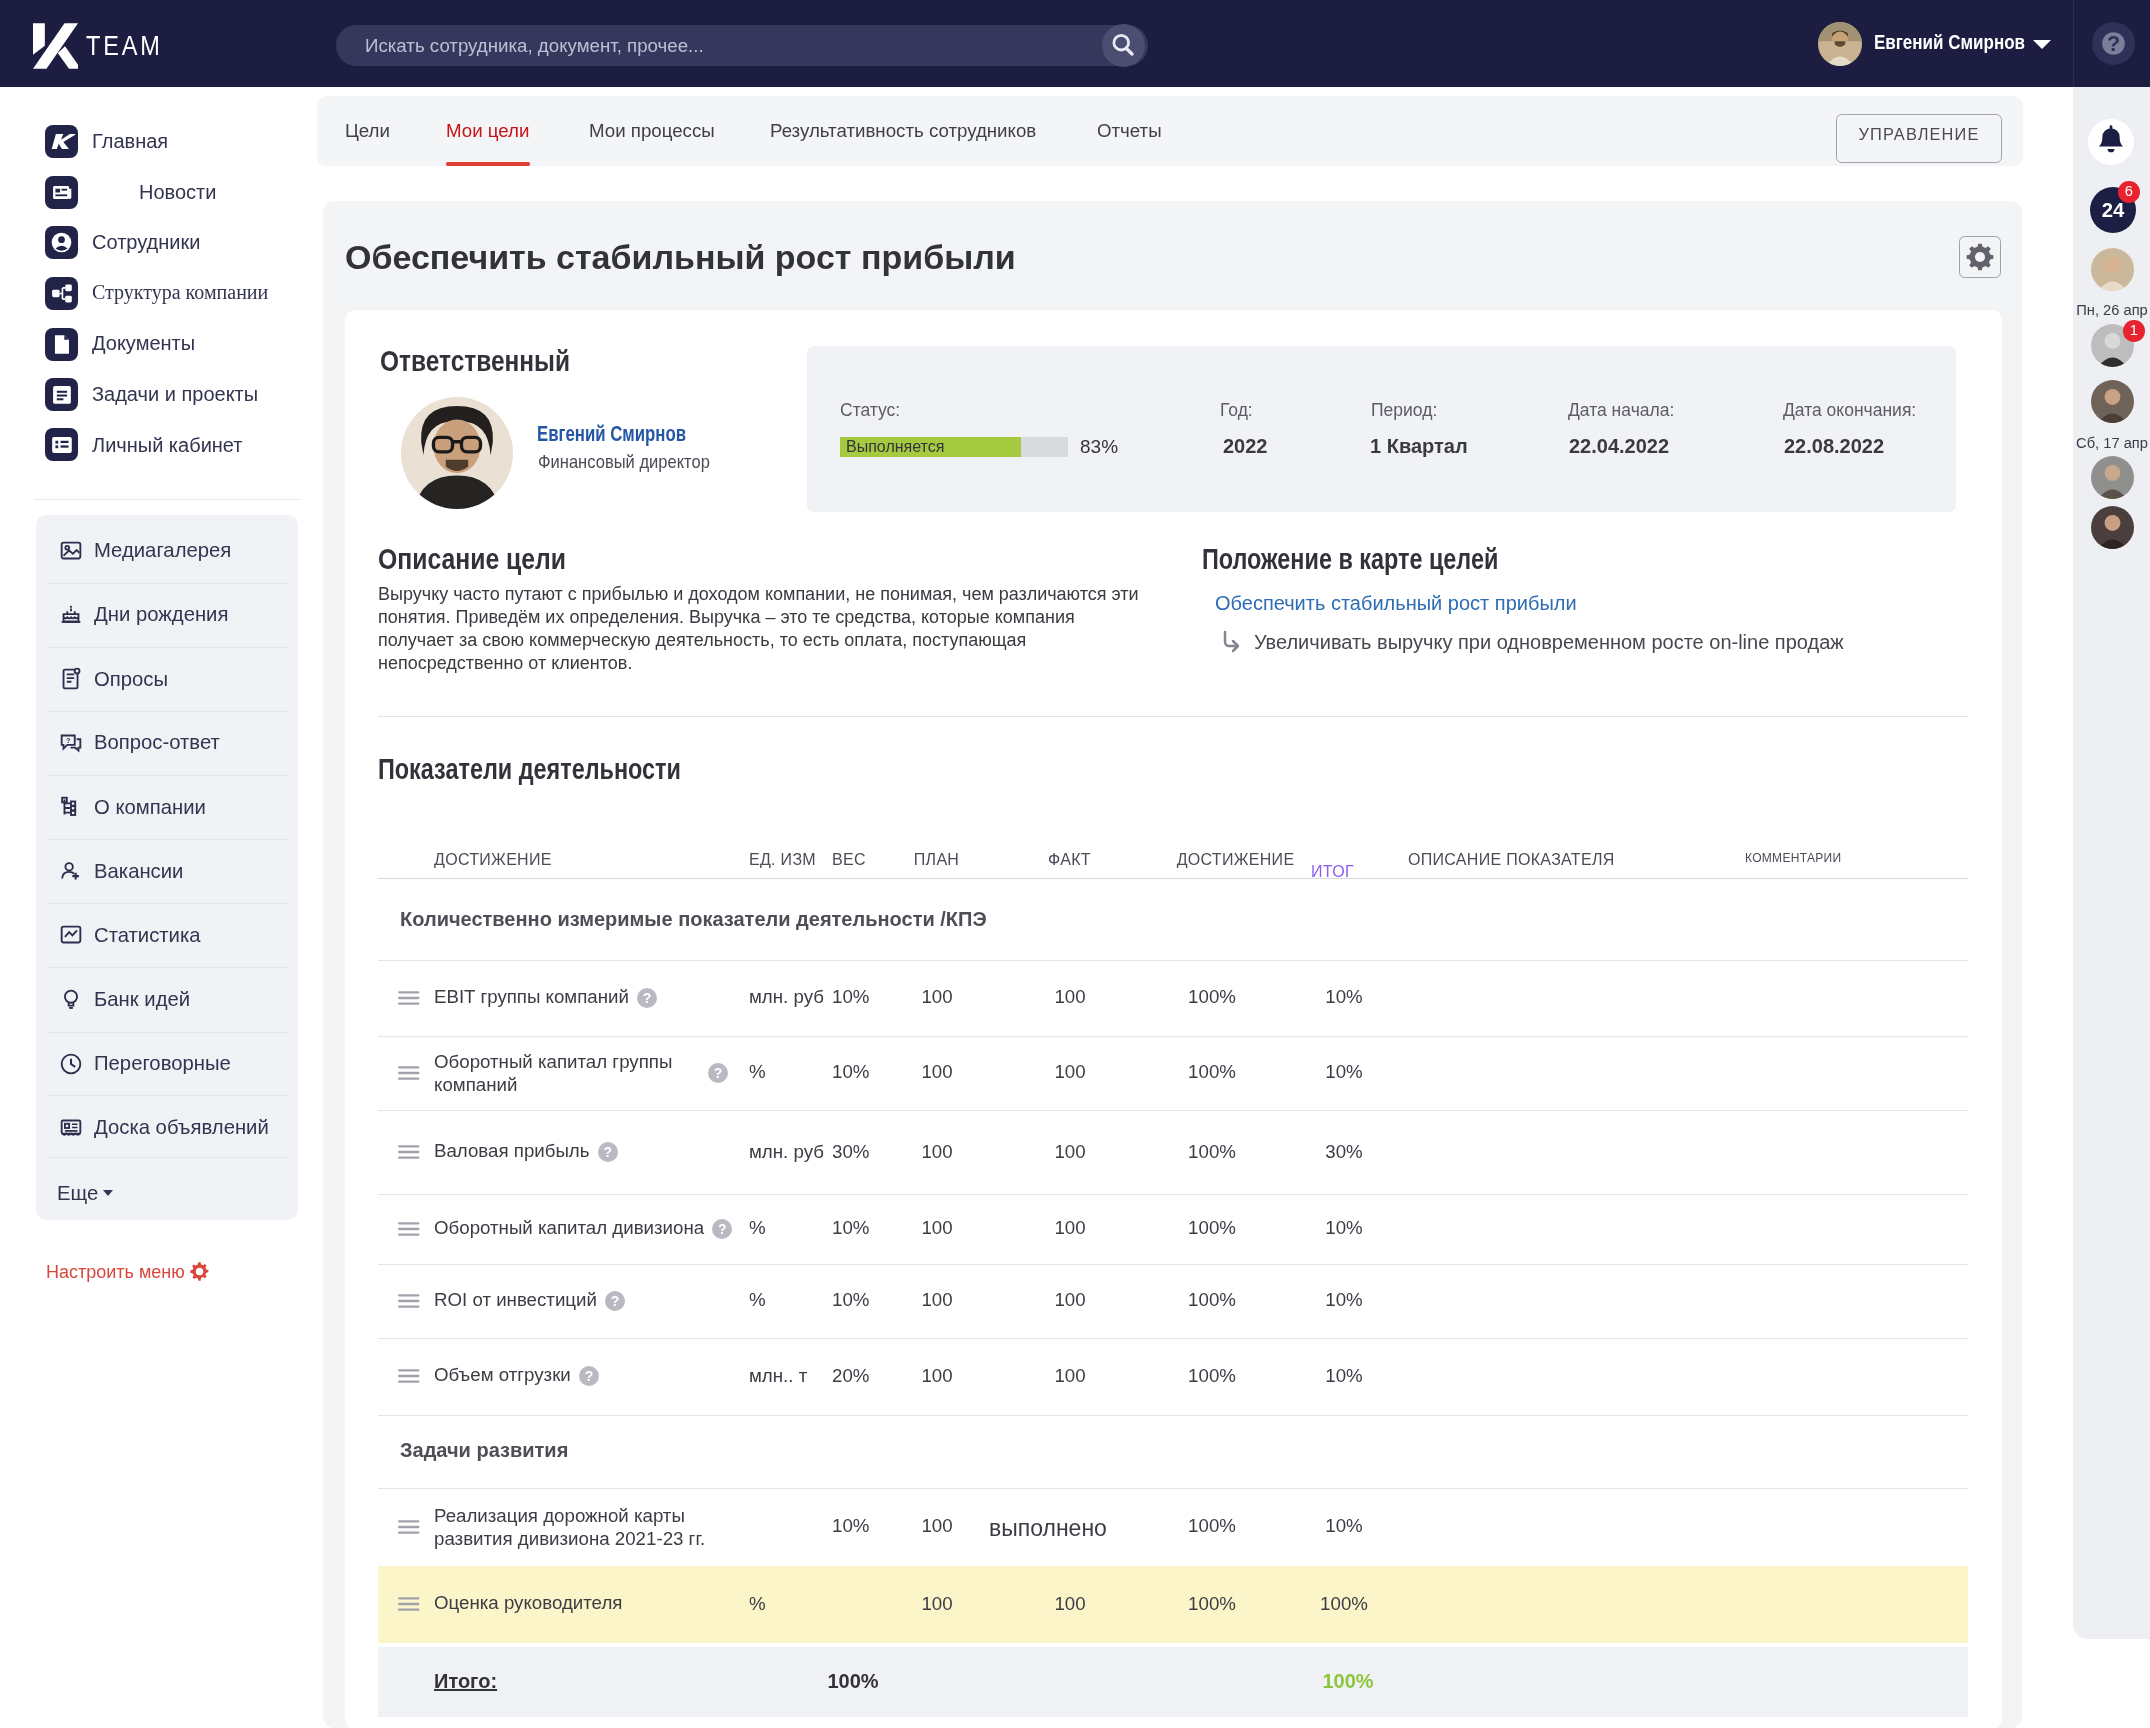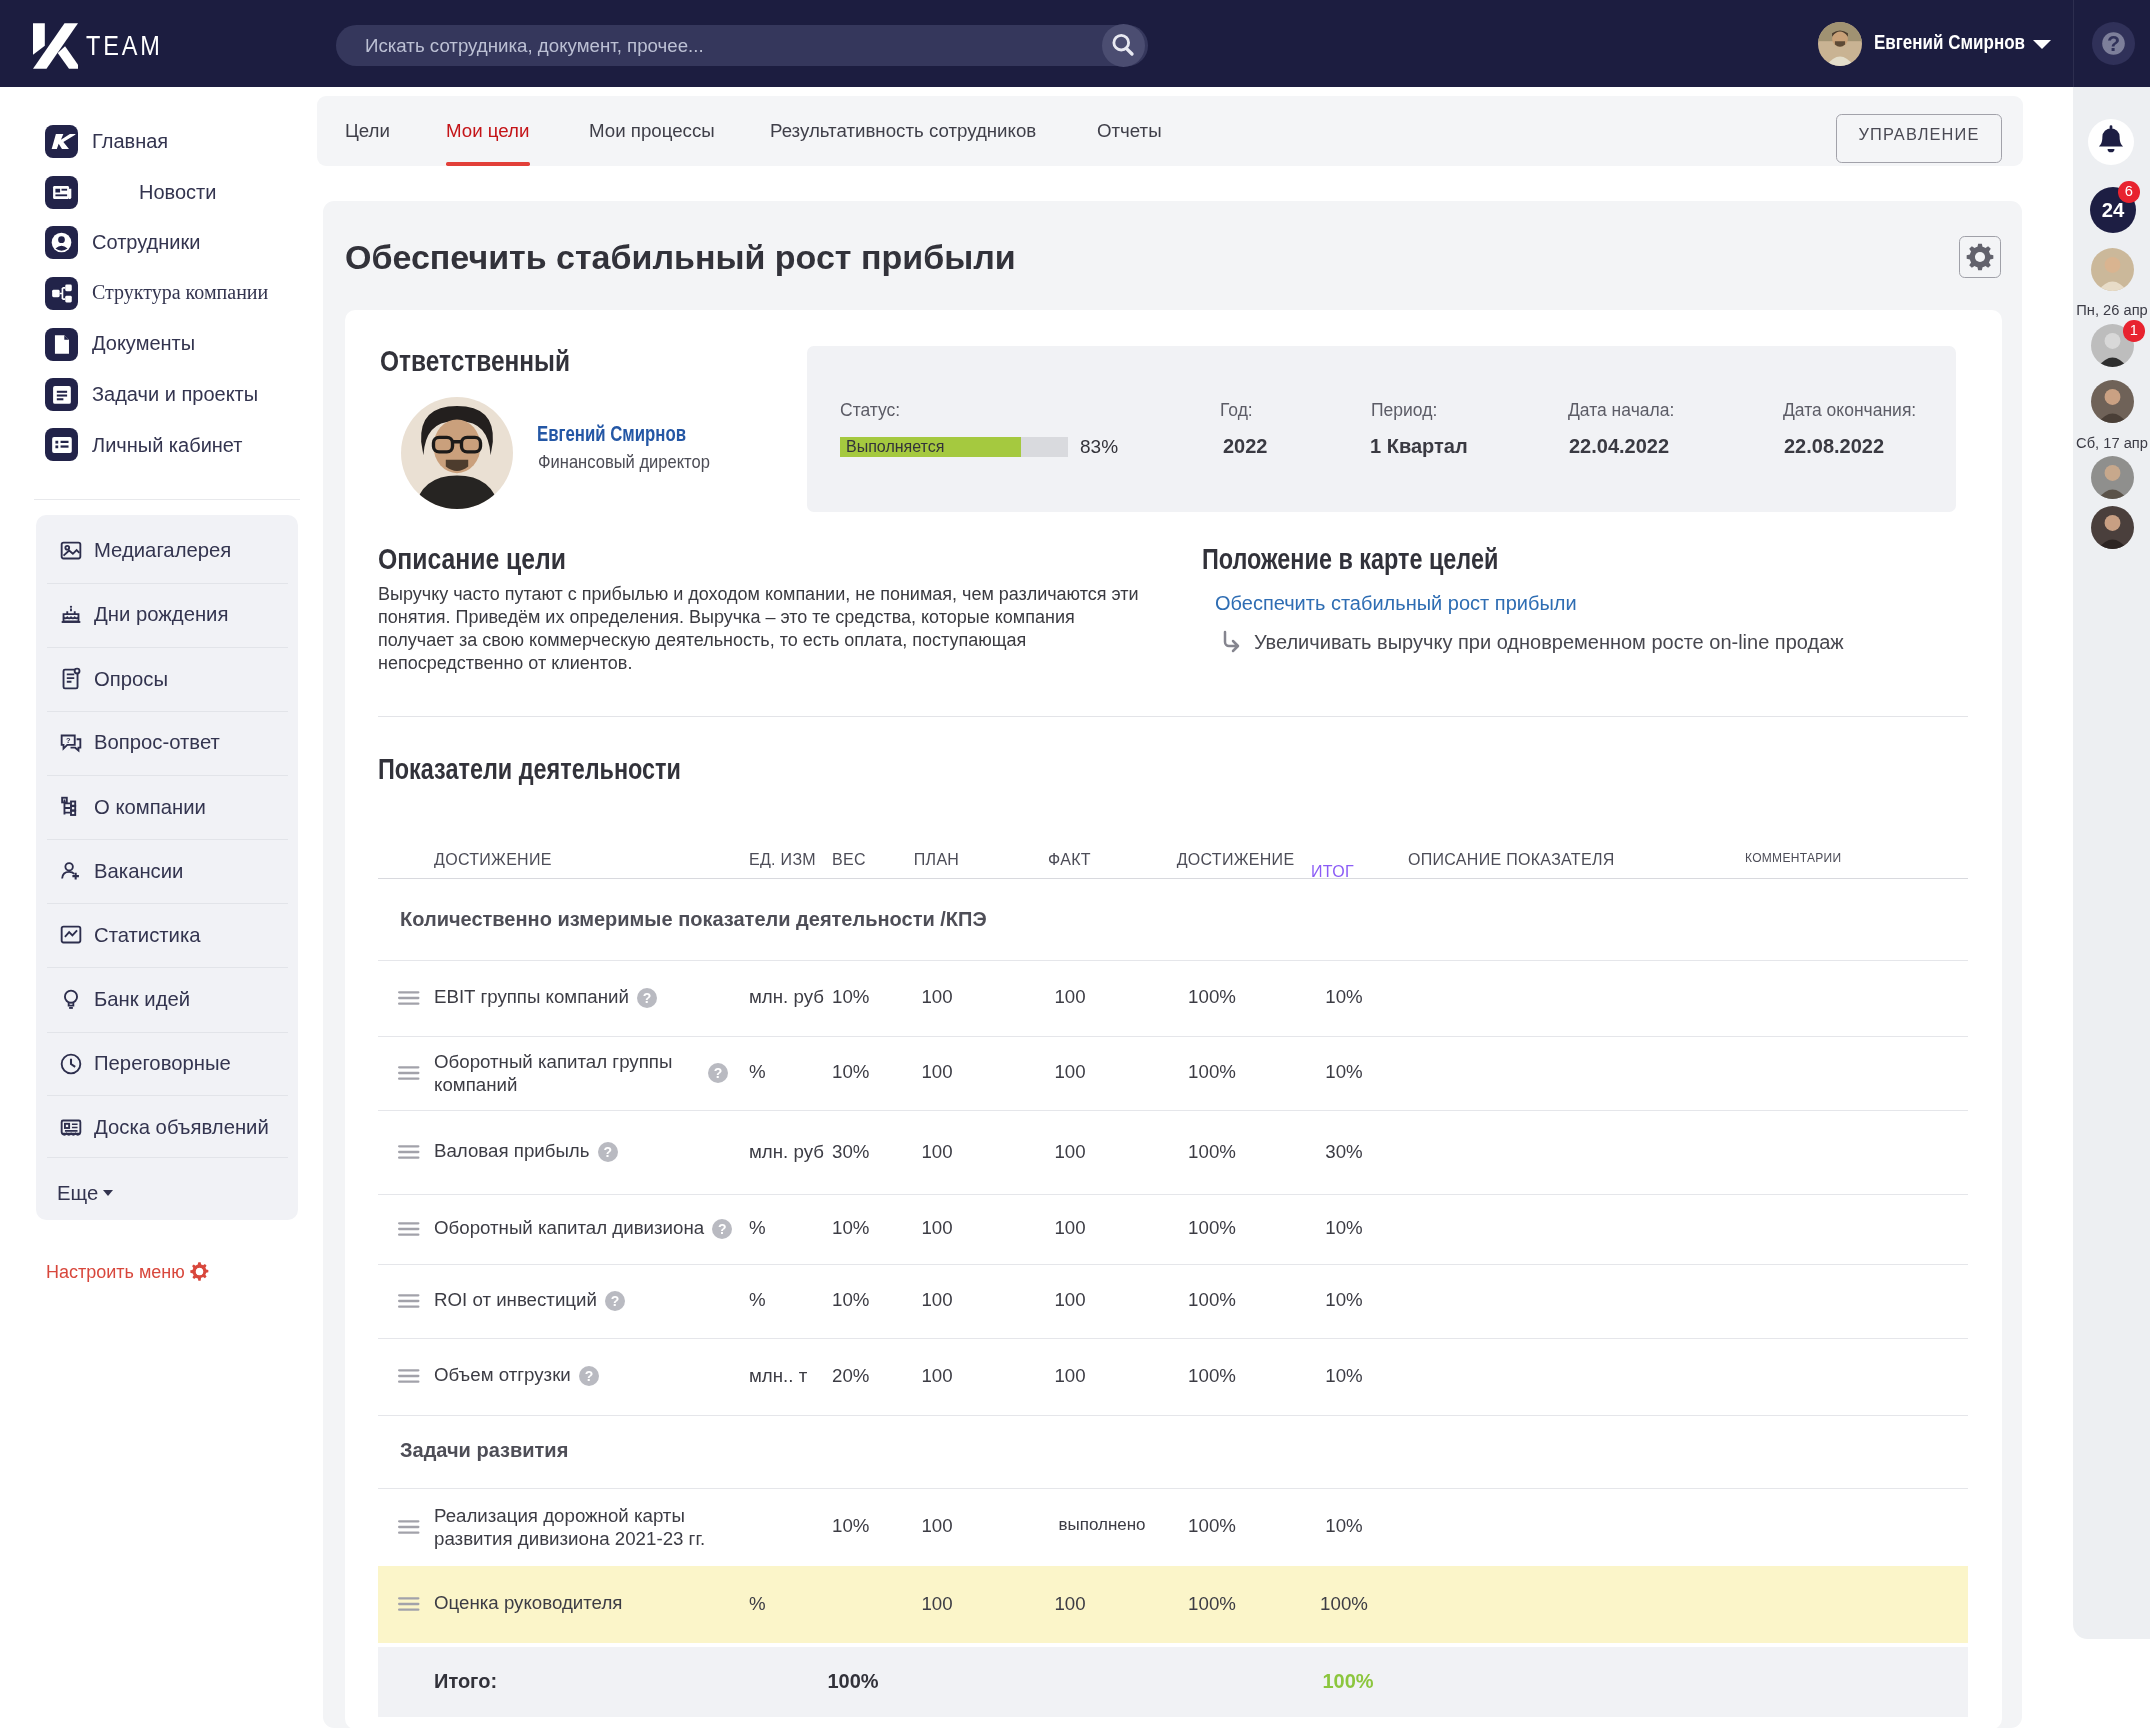--- a/index.html
+++ b/index.html
@@ -370,33 +370,33 @@
 <div style="position:absolute;left:398px;top:1519px;width:21.5px;height:16px;"><svg width="21.5" height="16" viewBox="0 0 38 28">
       <g stroke="#a2a2aa" stroke-width="4" stroke-linecap="round">
         <line x1="2" y1="4" x2="36" y2="4"></line>
         <line x1="2" y1="14" x2="36" y2="14"></line>
         <line x1="2" y1="24" x2="36" y2="24"></line>
       </g>
     </svg></div>
 <div style="position:absolute;left:434px;top:1504px;width:317px;font-size:18.7px;line-height:23px;color:#3c3c44;">Реализация дорожной карты развития дивизиона 2021-23 гг.</div>
 <div style="position:absolute;left:832px;top:1515px;font-size:18.7px;color:#3c3c44;">10%</div>
 <div style="position:absolute;left:852px;top:1515px;width:170px;text-align:center;font-size:18.7px;color:#3c3c44;">100</div>
-<div style="position:absolute;left:989px;top:1515px;width:226px;text-align:center;font-size:17px;color:#3c3c44;">выполнено</div>
+<div style="position:absolute;left:989px;top:1515px;width:226px;font-size:23px;color:#3c3c44;">выполнено</div>
 <div style="position:absolute;left:1127px;top:1515px;width:170px;text-align:center;font-size:18.7px;color:#3c3c44;">100%</div>
 <div style="position:absolute;left:1259px;top:1515px;width:170px;text-align:center;font-size:18.7px;color:#3c3c44;">10%</div>
 <div style="position:absolute;left:378px;top:1566px;width:1590px;height:77px;background:#fbf5c9;"></div>
 <div style="position:absolute;left:398px;top:1596px;width:21.5px;height:16px;"><svg width="21.5" height="16" viewBox="0 0 38 28">
       <g stroke="#a2a2aa" stroke-width="4" stroke-linecap="round">
         <line x1="2" y1="4" x2="36" y2="4"></line>
         <line x1="2" y1="14" x2="36" y2="14"></line>
         <line x1="2" y1="24" x2="36" y2="24"></line>
       </g>
     </svg></div>
 <div style="position:absolute;left:434px;top:1592px;font-size:18.7px;color:#3c3c44;">Оценка руководителя</div>
 <div style="position:absolute;left:749px;top:1593px;font-size:18.7px;color:#3c3c44;">%</div>
 <div style="position:absolute;left:852px;top:1593px;width:170px;text-align:center;font-size:18.7px;color:#3c3c44;">100</div>
 <div style="position:absolute;left:957px;top:1593px;width:226px;text-align:center;font-size:18.7px;color:#3c3c44;">100</div>
 <div style="position:absolute;left:1127px;top:1593px;width:170px;text-align:center;font-size:18.7px;color:#3c3c44;">100%</div>
 <div style="position:absolute;left:1259px;top:1593px;width:170px;text-align:center;font-size:18.7px;color:#3c3c44;">100%</div>
 <div style="position:absolute;left:378px;top:1647px;width:1590px;height:70px;background:#f1f2f5;"></div>
-<div style="position:absolute;left:434px;top:1670px;font-size:20px;font-weight:bold;color:#32323a;">Итого:</div>
+<div style="position:absolute;left:434px;top:1670px;font-size:20px;font-weight:bold;color:#32323a;text-decoration:underline;">Итого:</div>
 <div style="position:absolute;left:768px;top:1670px;width:170px;text-align:center;font-size:20px;font-weight:bold;color:#32323a;">100%</div>
 <div style="position:absolute;left:1263px;top:1670px;width:170px;text-align:center;font-size:20px;font-weight:bold;color:#8cc63e;">100%</div>
 
 </body></html>

